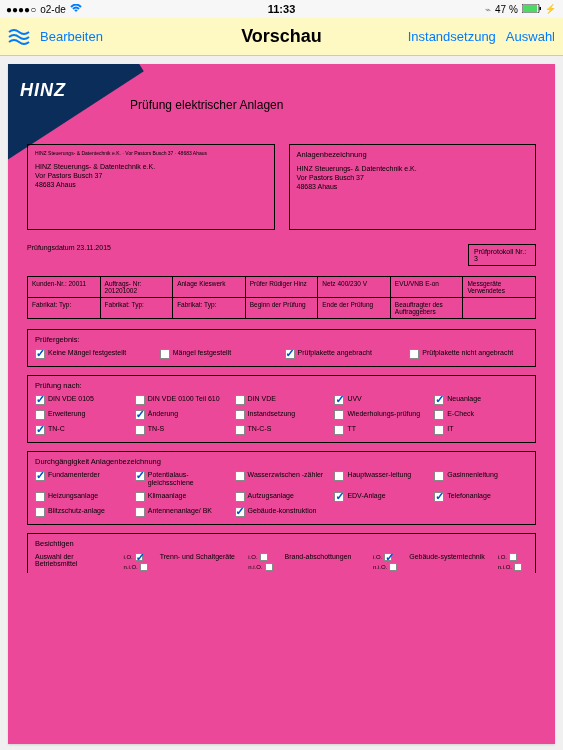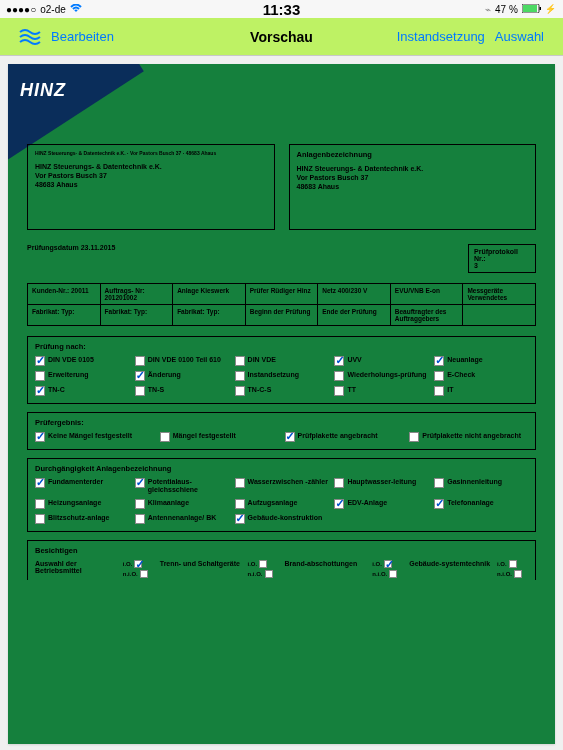--- a/index.html
+++ b/index.html
@@ -1,29 +1,29 @@
 <!DOCTYPE html>
 <html><head>
 <meta charset="utf-8">
 <style>
 * { box-sizing: border-box; margin: 0; padding: 0; }
 body { font-family: -apple-system, "Helvetica Neue", Arial, sans-serif; background: #f0f0f0; width: 563px; height: 750px; overflow: hidden; }
 .statusbar { height: 18px; background: #f7f7f7; display: flex; align-items: center; justify-content: space-between; padding: 0 6px; font-size: 10px; color: #000; }
 .statusbar .left, .statusbar .right { display: flex; align-items: center; gap: 4px; }
-.statusbar .center { position: absolute; left: 0; right: 0; text-align: center; font-weight: 600; font-size: 15px; }
-.navbar { height: 38px; background: #bef264; border-bottom: 1px solid #c8c8c8; display: flex; align-items: center; justify-content: space-between; padding: 0 19px; position: relative; }
-.navbar .title { position: absolute; left: 0; right: 0; text-align: center; font-weight: 600; font-size: 14px; color: #000; pointer-events: none; }
+.statusbar .center { position: absolute; left: 0; right: 0; text-align: center; font-weight: 600; font-size: 11px; }
+.navbar { height: 38px; background: #fef9c3; border-bottom: 1px solid #c8c8c8; display: flex; align-items: center; justify-content: space-between; padding: 0 8px; position: relative; }
+.navbar .title { position: absolute; left: 0; right: 0; text-align: center; font-weight: 600; font-size: 18px; color: #000; pointer-events: none; }
 .navbar .left, .navbar .right { display: flex; align-items: center; gap: 10px; font-size: 13px; color: #007aff; font-weight: 500; }
 .navbar .icon { width: 22px; height: 18px; }
-.page { width: 547px; margin: 8px auto 0; background: #15803d; height: 680px; position: relative; font-size: 8px; color: #000; box-shadow: 0 1px 2px rgba(0,0,0,0.12); }
+.page { width: 547px; margin: 8px auto 0; background: #ec4899; height: 680px; position: relative; font-size: 8px; color: #000; box-shadow: 0 1px 2px rgba(0,0,0,0.12); }
 .ribbon { position: absolute; left: 0; top: 0; width: 200px; height: 140px; overflow: hidden; pointer-events: none; }
 .ribbon::before { content: ""; position: absolute; top: -80px; left: -110px; width: 220px; height: 160px; background: #0a2d5a; transform: rotate(-33deg); }
 .logo { position: absolute; top: 16px; left: 12px; color: #fff; font-weight: 700; letter-spacing: 1px; font-size: 18px; font-style: italic; }
 .page-title { position: absolute; top: 34px; left: 122px; font-size: 12px; font-weight: 400; }
-.content-body { position: absolute; top: 80px; left: 0; right: 0; padding: 0 19px; font-weight: bold; }
+.content-body { position: absolute; top: 80px; left: 0; right: 0; padding: 0 19px; }
 .two-boxes { display: flex; gap: 14px; margin-bottom: 14px; }
 .box { border: 1px solid #000; flex: 1; padding: 5px 7px; height: 86px; font-size: 7px; line-height: 1.3; }
 .box .header-line { font-size: 5px; margin-bottom: 5px; }
 .box .box-title { font-size: 7.5px; margin-bottom: 4px; }
 .date-row { display: flex; justify-content: space-between; align-items: flex-start; margin-bottom: 10px; padding: 0 0 0 0; }
 .date-row .pdate { font-size: 7px; }
 .proto-box { border: 1px solid #000; padding: 3px 5px; font-size: 7px; width: 68px; }
 table.info { width: 100%; border-collapse: collapse; margin-bottom: 10px; }
 table.info td { border: 1px solid #000; padding: 3px 4px; font-size: 6.5px; vertical-align: top; height: 20px; width: 14.28%; }
 .section { border: 1px solid #000; margin-bottom: 8px; padding: 5px 7px 7px; }
@@ -79,20 +79,21 @@
   <div class="title">Vorschau</div>
   <div class="right">
     <span>Instandsetzung</span>
     <span>Auswahl</span>
   </div>
 </div>
 
 <div class="page">
   <div class="ribbon"></div>
   <div class="logo">HINZ</div>
+  <div class="page-title">Prüfung elektrischer Anlagen</div>
 
   <div class="content-body">
 
     <div class="two-boxes">
       <div class="box">
         <div class="header-line">HINZ Steuerungs- &amp; Datentechnik e.K. · Vor Pastors Busch 37 · 48683 Ahaus</div>
         <div>HINZ Steuerungs- &amp; Datentechnik e.K.</div>
         <div>Vor Pastors Busch 37</div>
         <div>48683 Ahaus</div>
       </div>
@@ -129,20 +130,42 @@
             <td>Fabrikat: Typ:</td>
             <td>Beginn der Prüfung</td>
             <td>Ende der Prüfung</td>
             <td>Beauftragter des Auftraggebers</td>
             <td></td>
           </tr>
     </tbody>
       </table>
 
     <div class="section">
+      <div class="section-title">Prüfergebnis:</div>
+      <div class="check-grid4" id="grid-ergebnis">
+          <div class="check-item">
+            <div class="checkbox checked"></div>
+            <div class="check-label">Keine Mängel festgestellt</div>
+          </div>
+          <div class="check-item">
+            <div class="checkbox"></div>
+            <div class="check-label">Mängel festgestellt</div>
+          </div>
+          <div class="check-item">
+            <div class="checkbox checked"></div>
+            <div class="check-label">Prüfplakette angebracht</div>
+          </div>
+          <div class="check-item">
+            <div class="checkbox"></div>
+            <div class="check-label">Prüfplakette nicht angebracht</div>
+          </div>
+        </div>
+    </div>
+
+    <div class="section">
       <div class="section-title">Prüfung nach:</div>
       <div class="check-grid" id="grid-pruefung">
           <div class="check-item">
             <div class="checkbox checked"></div>
             <div class="check-label">DIN VDE 0105</div>
           </div>
           <div class="check-item">
             <div class="checkbox"></div>
             <div class="check-label">DIN VDE 0100 Teil 610</div>
           </div>
@@ -190,42 +213,20 @@
             <div class="checkbox"></div>
             <div class="check-label">TN-C-S</div>
           </div>
           <div class="check-item">
             <div class="checkbox"></div>
             <div class="check-label">TT</div>
           </div>
           <div class="check-item">
             <div class="checkbox"></div>
             <div class="check-label">IT</div>
-          </div>
-        </div>
-    </div>
-
-    <div class="section">
-      <div class="section-title">Prüfergebnis:</div>
-      <div class="check-grid4" id="grid-ergebnis">
-          <div class="check-item">
-            <div class="checkbox checked"></div>
-            <div class="check-label">Keine Mängel festgestellt</div>
-          </div>
-          <div class="check-item">
-            <div class="checkbox"></div>
-            <div class="check-label">Mängel festgestellt</div>
-          </div>
-          <div class="check-item">
-            <div class="checkbox checked"></div>
-            <div class="check-label">Prüfplakette angebracht</div>
-          </div>
-          <div class="check-item">
-            <div class="checkbox"></div>
-            <div class="check-label">Prüfplakette nicht angebracht</div>
           </div>
         </div>
     </div>
 
     <div class="section">
       <div class="section-title">Durchgängigkeit Anlagenbezeichnung</div>
       <div class="check-grid" id="grid-potential">
           <div class="check-item">
             <div class="checkbox checked"></div>
             <div class="check-label">Fundamenterder</div>

